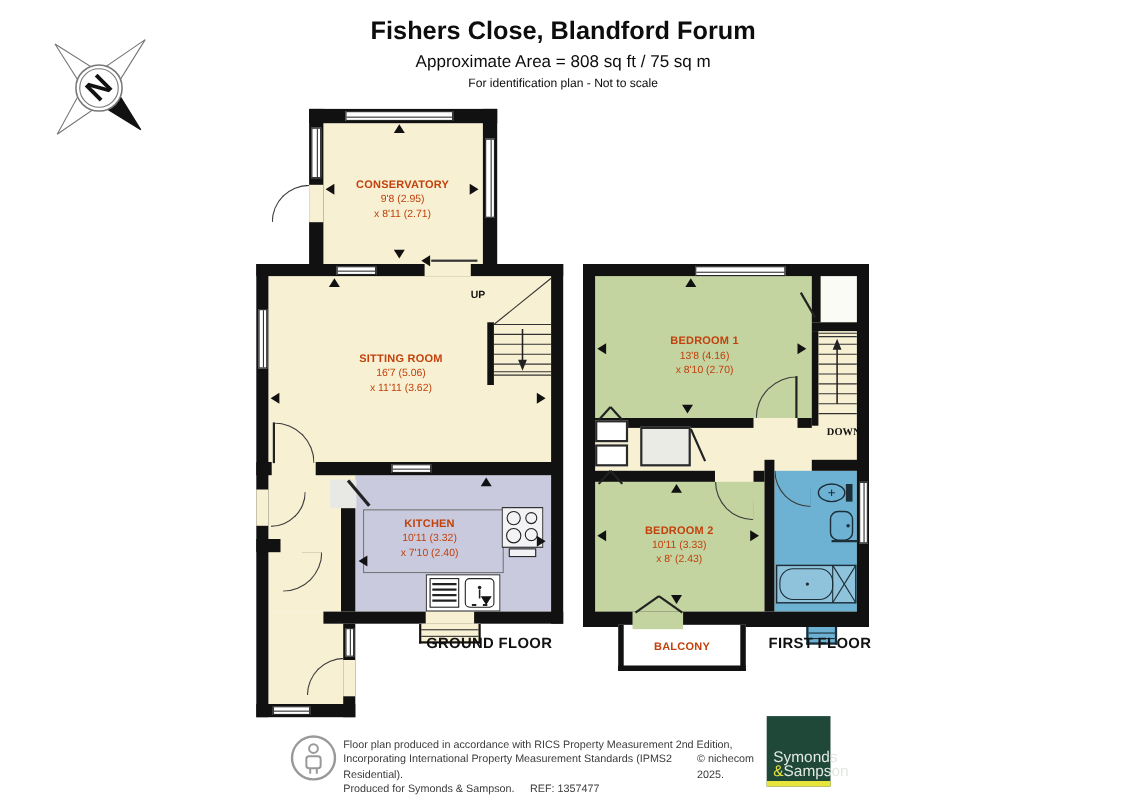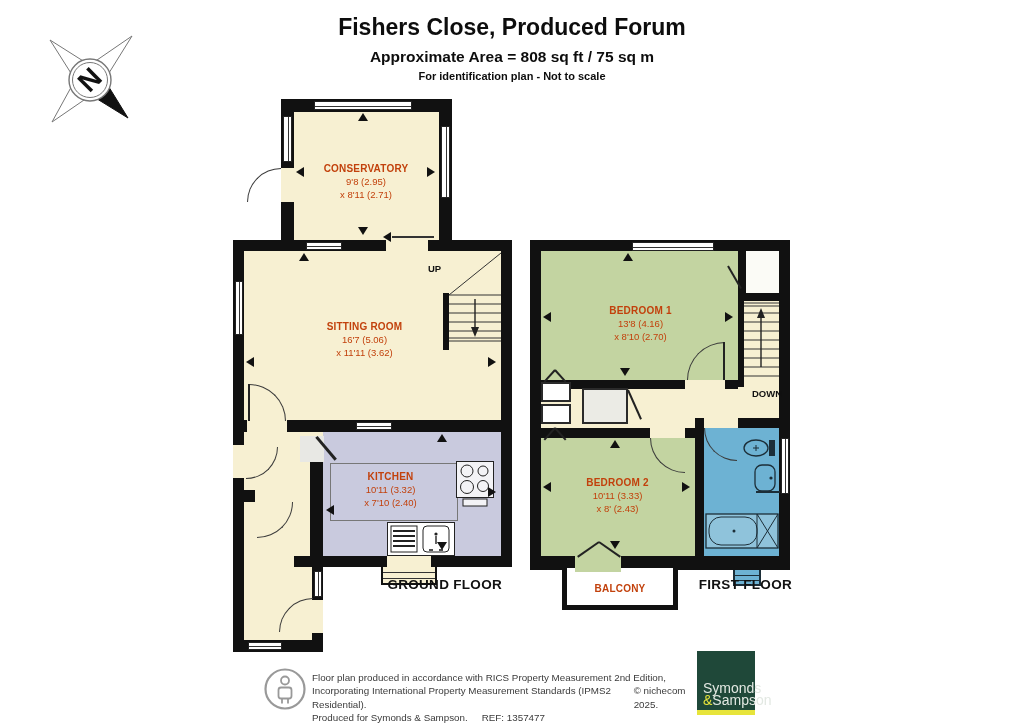--- a/index.html
+++ b/index.html
@@ -32,38 +32,38 @@
   .room-label{position:absolute;text-align:center;color:#c2410c;line-height:13px;}
   .room-label .nm{font-weight:bold;font-size:10px;letter-spacing:.2px;}
   .room-label .dm{font-size:9.5px;}
   .floor-label{position:absolute;font-weight:bold;font-size:13.5px;color:#111;text-align:right;letter-spacing:.3px;}
   .updown{position:absolute;font-weight:bold;font-size:9.5px;color:#111;}
   .cupboard{position:absolute;background:#fff;border:2px solid #2a2a2a;box-sizing:border-box;}
   .outline{position:absolute;border:1px solid #777;box-sizing:border-box;}
   .balcony-box{position:absolute;background:#fff;border:5px solid #111;border-top:none;box-sizing:border-box;}
   .steps{position:absolute;box-sizing:border-box;border:2px solid #111;border-top:none;}
   .hline{position:absolute;left:0;right:0;height:1px;background:#333;}
-  .header{position:absolute;left:0;right:0;text-align:center;color:#0d0d0d;font-weight:bold;}
+  .header{position:absolute;left:0;right:0;text-align:center;color:#0d0d0d;}
   .title{font-size:23px;font-weight:bold;}
   .subtitle{font-size:15.5px;}
   .note{font-size:11px;}
   .footer-text{position:absolute;font-size:9.8px;line-height:13.4px;color:#3b3b3b;}
   .footer-row{display:flex;}
   .footer-row .sp{margin-left:14px;}
   .logo{position:absolute;background:var(--logo-green,#1f4839);}
   .logo-text{position:absolute;left:6px;bottom:9px;font-size:14px;line-height:11.5px;color:#e2e8e2;}
   .logo-bar{position:absolute;left:0;right:0;bottom:0;height:5px;background:var(--logo-yellow,#e7e43b);}
   .amp{color:var(--logo-yellow,#e7e43b);}
 </style>
 </head>
 <body>
 
 <div class="page">
 
-  <div class="header title" style="top:14px;">Fishers Close, Produced Forum</div>
+  <div class="header title" style="top:14px;">Fishers Close, Blandford Forum</div>
   <div class="header subtitle" style="top:48px;">Approximate Area = 808 sq ft / 75 sq m</div>
   <div class="header note" style="top:70px;">For identification plan - Not to scale</div>
   <style>.header.title{}</style>
 
   <div class="abs" style="left:44px;top:30px;width:92px;height:98px;">
     <svg width="92" height="98" viewBox="0 0 92 98">
       <polygon points="6,10 55,41 37,59" fill="#fff" stroke="#777" stroke-width="1"></polygon>
       <polygon points="88,6 55,59 37,41" fill="#fff" stroke="#777" stroke-width="1"></polygon>
       <polygon points="8,92 36,41 56,59" fill="#fff" stroke="#777" stroke-width="1"></polygon>
       <polygon points="84,88 37,59 55,41" fill="#111" stroke="#111" stroke-width="1"></polygon>
@@ -255,21 +255,21 @@
         <line x1="0" y1="30" x2="35" y2="30" stroke="#333" stroke-width="1"></line>
         <line x1="0" y1="39" x2="35" y2="39" stroke="#333" stroke-width="1"></line>
         <line x1="0" y1="48" x2="35" y2="48" stroke="#333" stroke-width="1"></line>
         <line x1="0" y1="57" x2="35" y2="57" stroke="#333" stroke-width="1"></line>
         <line x1="0" y1="66" x2="35" y2="66" stroke="#333" stroke-width="1"></line>
         <line x1="0" y1="75" x2="35" y2="75" stroke="#333" stroke-width="1"></line>
         <line x1="17" y1="66" x2="17" y2="16" stroke="#222" stroke-width="1.4"></line>
         <polygon points="17,7 13,17 21,17" fill="#222"></polygon>
       </svg>
     </div>
-    <div class="updown" style="left:744px;top:388px;width:46px;text-align:center;">DOWN</div>
+    <div class="updown" style="left:744px;top:388px;width:46px;text-align:center;font-family:Liberation Serif, serif;">DOWN</div>
 
     <div class="abs" style="left:704px;top:428px;width:76px;height:128px;">
       <svg width="76" height="128" viewBox="0 0 76 128">
         <ellipse cx="52" cy="20" rx="12" ry="8" fill="none" stroke="#1c2e38" stroke-width="1.3"></ellipse>
         <line x1="49" y1="20" x2="55" y2="20" stroke="#1c2e38" stroke-width="1"></line>
         <line x1="52" y1="17" x2="52" y2="23" stroke="#1c2e38" stroke-width="1"></line>
         <rect x="65" y="12" width="6" height="16" fill="#1c2e38"></rect>
         <rect x="51" y="37" width="20" height="26" rx="7" fill="none" stroke="#1c2e38" stroke-width="1.3"></rect>
         <circle cx="67" cy="50" r="1.6" fill="#1c2e38"></circle>
         <line x1="52" y1="64" x2="76" y2="64" stroke="#1c2e38" stroke-width="2"></line>

